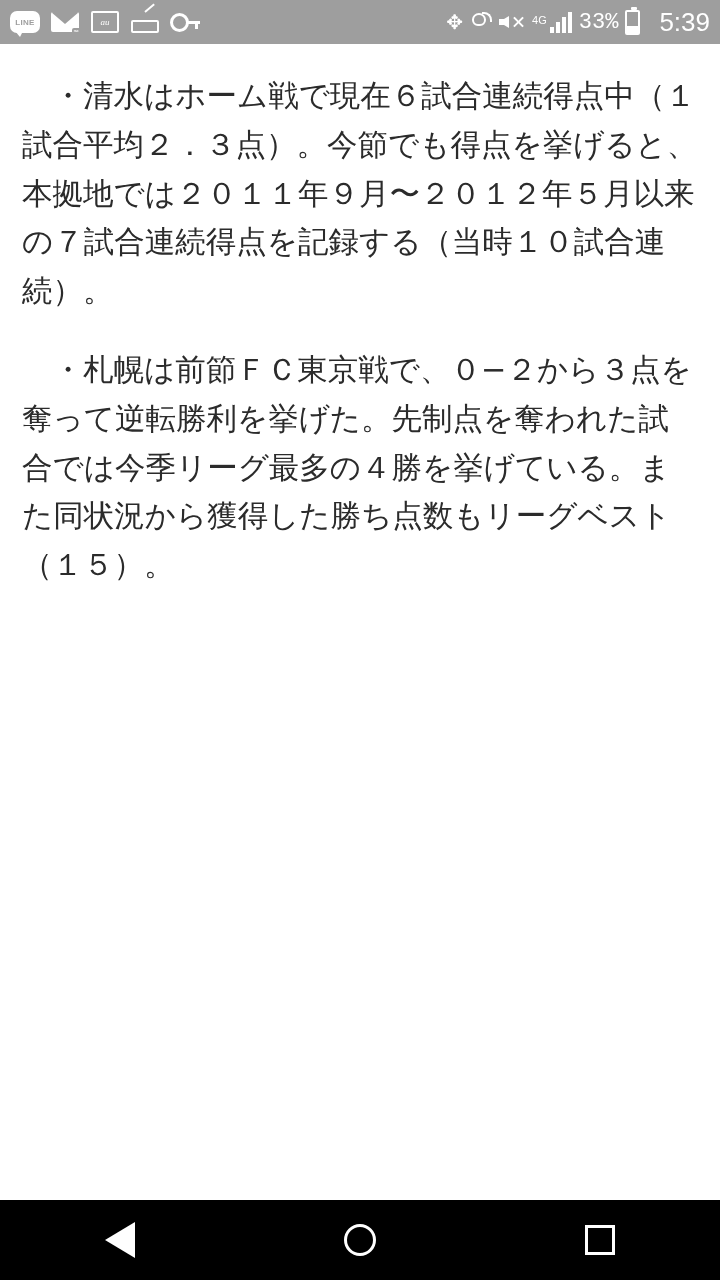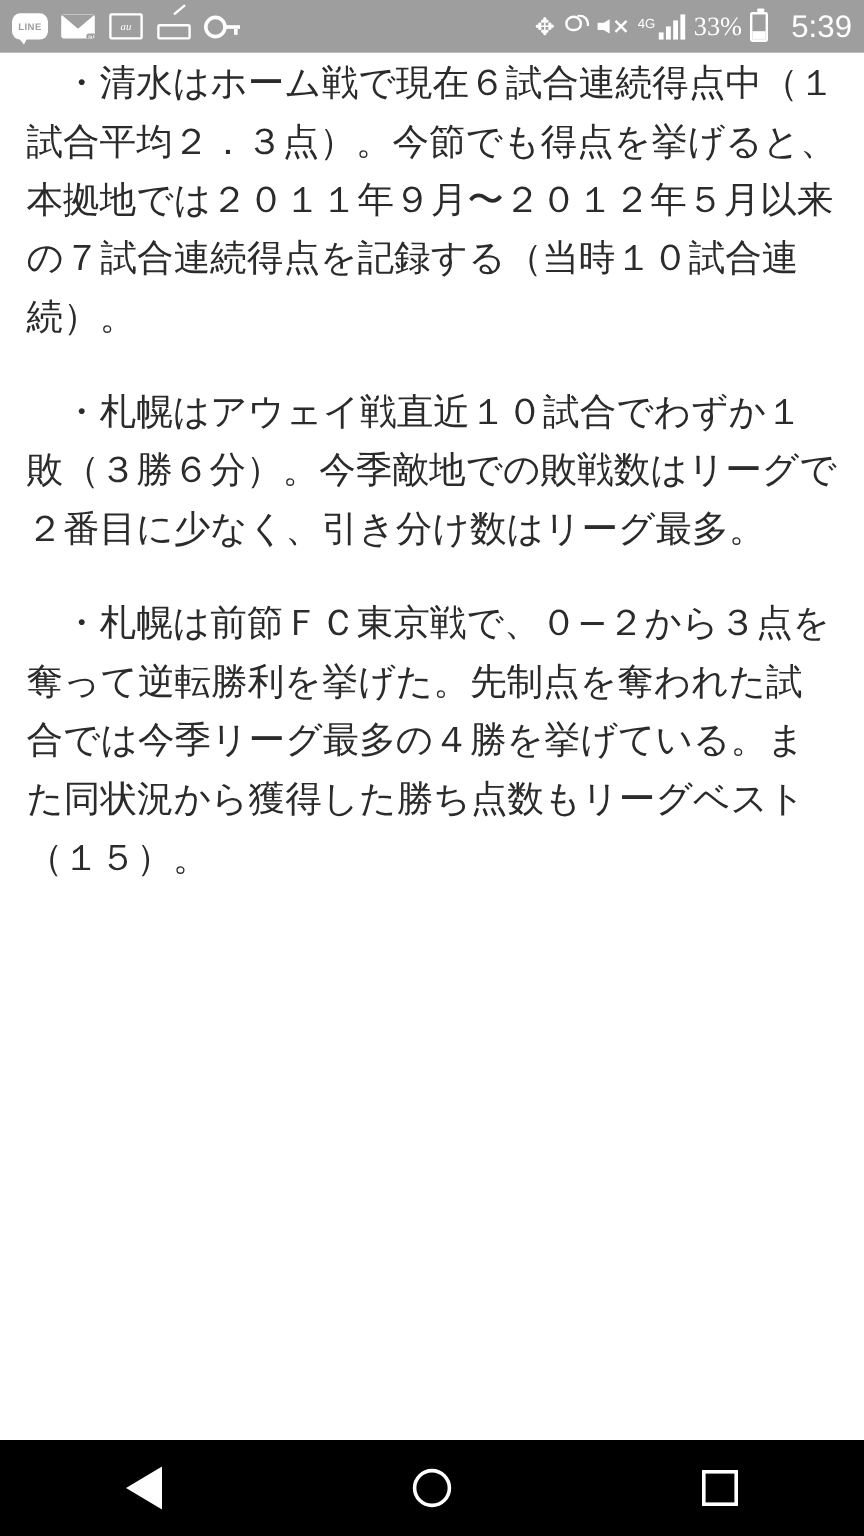--- a/index.html
+++ b/index.html
@@ -259,21 +259,21 @@
     width: 4px;
     background: #ffffff;
   }
   .ic-signal i:nth-child(1) { height: 6px; }
   .ic-signal i:nth-child(2) { height: 11px; }
   .ic-signal i:nth-child(3) { height: 16px; }
   .ic-signal i:nth-child(4) { height: 21px; }
   .battery-pct {
     font-size: 22px;
     color: #ffffff;
-    font-family: Liberation Serif, serif;
+    font-family: Liberation Mono, monospace;
   }
   .ic-battery {
     width: 15px;
     height: 25px;
     border: 2px solid #ffffff;
     border-radius: 2px;
     position: relative;
     box-sizing: border-box;
     display: flex;
     flex-direction: column;
@@ -301,21 +301,21 @@
   }
 
   
   .content {
     position: absolute;
     top: 44px;
     left: 0;
     right: 0;
     bottom: 80px;
     background: #ffffff;
-    padding: 2px 22px 0 22px;
+    padding: 28px 22px 0 22px;
     box-sizing: border-box;
     overflow: hidden;
   }
   .para {
     font-size: 30.5px;
     line-height: 1.60;
     color: #2b2b2b;
     text-indent: 1em;
     margin: 0 0 30px 0;
     letter-spacing: 0px;
@@ -417,21 +417,20 @@
     <div class="battery-pct">33%</div>
     <div class="ic-battery">
       <div class="fill" style="height:33%"></div>
     </div>
     <div class="clock">5:39</div>
   </div>
 </div>
 
 <div class="content">
   <p class="para">・清水はホーム戦で現在６試合連続得点中（１試合平均２．３点）。今節でも得点を挙げると、本拠地では２０１１年９月〜２０１２年５月以来の７試合連続得点を記録する（当時１０試合連続）。</p>
-  <p class="para">・札幌はアウェイ戦直近１０試合でわずか１敗（３勝６分）。今季敵地での敗戦数はリーグで２番目に少なく、引き分け数はリーグ最多。</p>
   <p class="para">・札幌は前節ＦＣ東京戦で、０−２から３点を奪って逆転勝利を挙げた。先制点を奪われた試合では今季リーグ最多の４勝を挙げている。また同状況から獲得した勝ち点数もリーグベスト（１５）。</p>
 </div>
 
 <div class="navbar">
   <div class="nav-btn">
     <div class="nav-back"></div>
   </div>
   <div class="nav-btn">
     <div class="nav-home"></div>
   </div>

